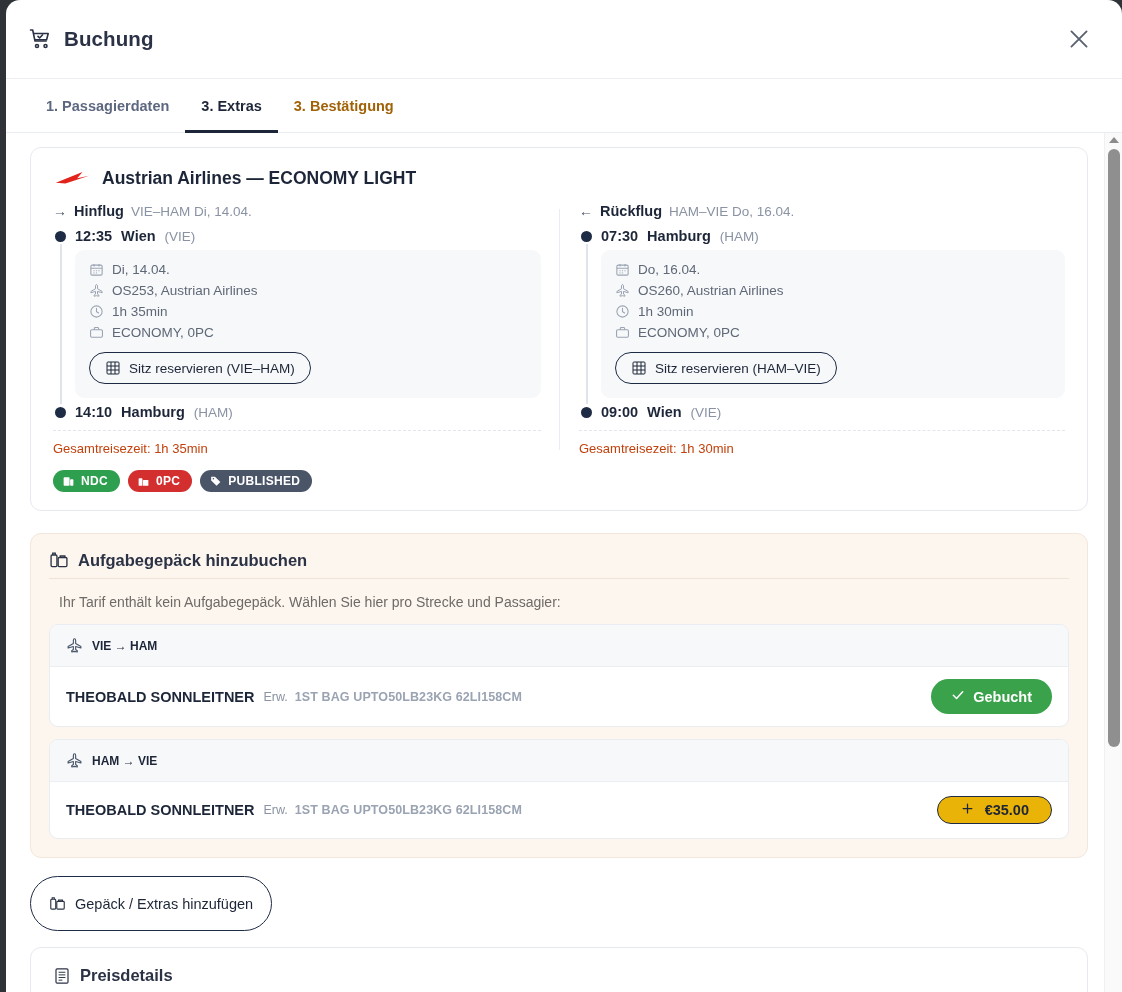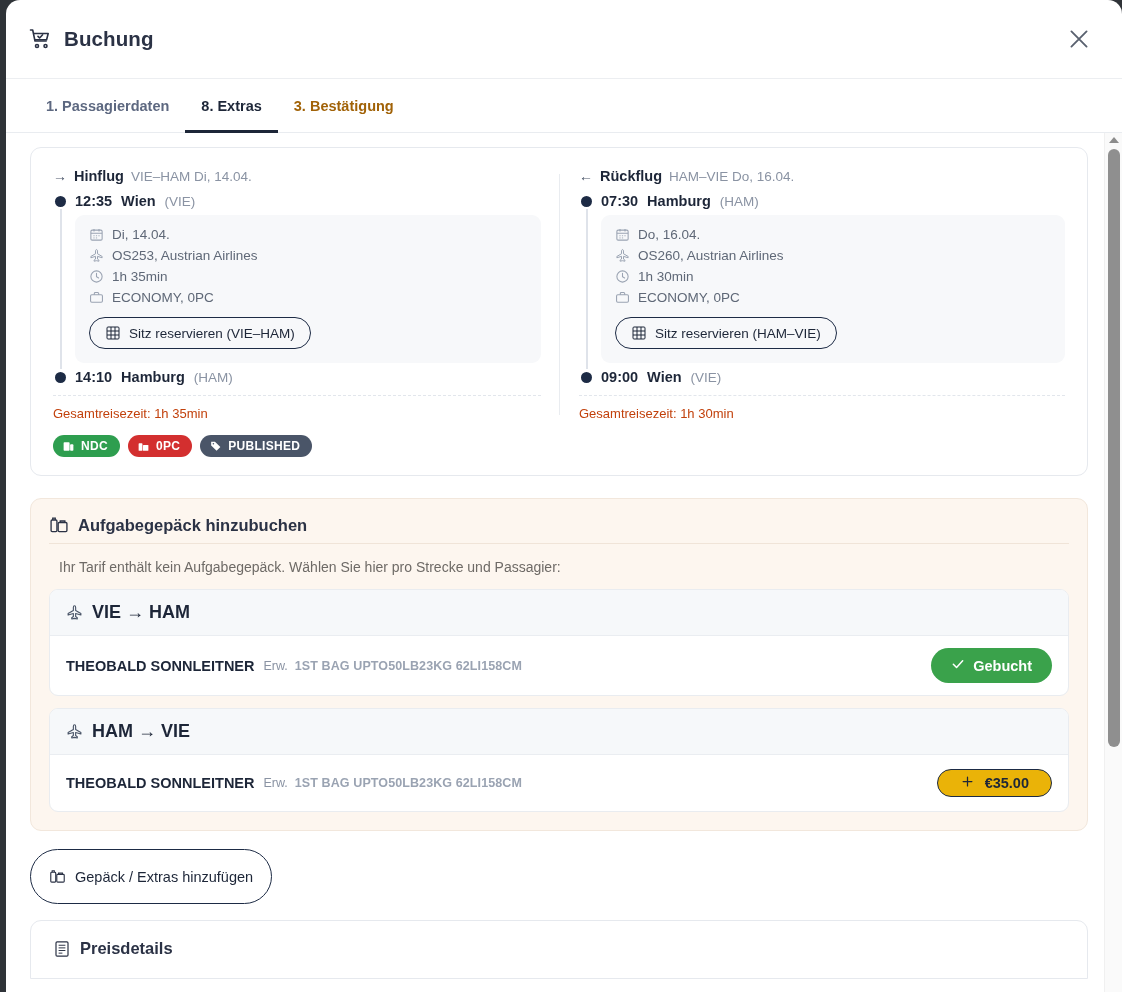--- a/index.html
+++ b/index.html
@@ -173,21 +173,21 @@
     background: #fff; border: 1px solid #e9ecf0;
     border-radius: 9px; overflow: hidden; margin-bottom: 12px;
   }
   .route-block:last-child { margin-bottom: 0; }
   .route-hd {
     display: flex; align-items: center; gap: 9px;
     background: #f6f8fa; padding: 12px 16px;
     border-bottom: 1px solid #eaedf1;
   }
   .route-hd-ico { width: 17px; height: 17px; color: #4a5568; }
-  .route-hd-txt { font-size: 18px; font-weight: 700; color: #1d2638; }
+  .route-hd-txt { font-size: 12px; font-weight: 700; color: #1d2638; }
   .pax-row {
     display: flex; align-items: center;
     padding: 12px 16px; min-height: 56px;
   }
   .pax-name { font-size: 14.5px; font-weight: 700; color: #1d2638; }
   .pax-type { font-size: 12.5px; color: #8a93a3; margin-left: 9px; }
   .pax-desc { font-size: 12.5px; color: #9aa3b2; margin-left: 7px; letter-spacing: .1px; font-weight: bold; }
   .pax-act { margin-left: auto; }
   .btn-booked {
     display: inline-flex; align-items: center; gap: 8px;
@@ -245,32 +245,40 @@
         <path d="M5 5l14 14M19 5L5 19"></path>
       </svg>
     </span>
   </div>
 
   <div class="tabs">
     <div class="tab">
       <span>1. Passagierdaten</span>
     </div>
     <div class="tab active">
-      <span>8. Extras</span>
+      <span>3. Extras</span>
     </div>
     <div class="tab disabled">
       <span>3. Bestätigung</span>
     </div>
   </div>
 
   <div class="body-wrap">
     <div class="body-scroll">
 
       
       <div class="card">
+        <div class="airline-row">
+          <span class="al-logo">
+            <svg viewBox="0 0 40 20" fill="#e2231a">
+              <path d="M3 14.5 L31 3.2 L25.5 9.8 L38 7.2 L13 15.2 Z"></path>
+            </svg>
+          </span>
+          <span class="al-name">Austrian Airlines — ECONOMY LIGHT</span>
+        </div>
 
         <div class="legs">
 
           <div class="leg">
             <div class="leg-head">
               <span class="leg-arrow">→</span>
               <span class="leg-title">Hinflug</span>
               <span class="leg-sub">VIE–HAM Di, 14.04.</span>
             </div>
             <div class="stop">

